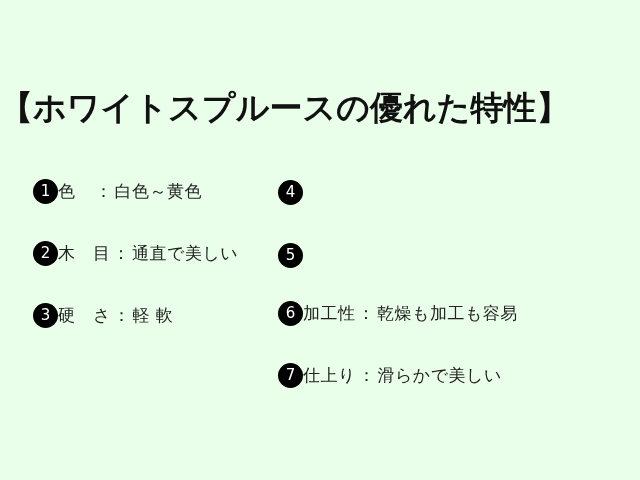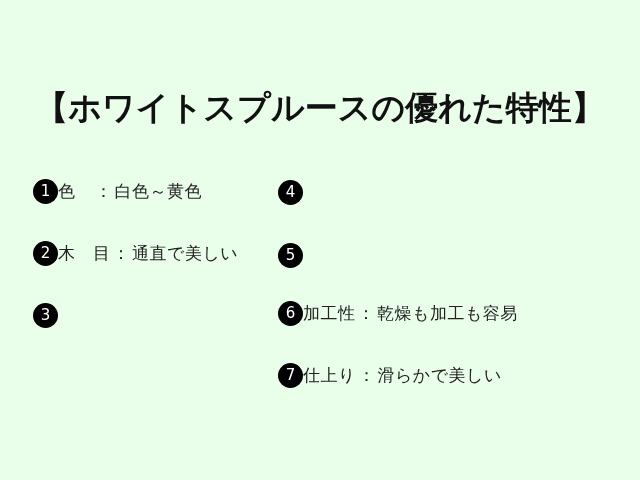--- a/index.html
+++ b/index.html
@@ -13,21 +13,21 @@
       position: relative;
       overflow: hidden;
       font-family: "DejaVu Sans", "Liberation Sans", sans-serif;
       color: #1a1a1a;
     }
     .title {
       position: absolute;
       left: 0;
       top: 80px;
       width: 640px;
-      text-align: center;
+      text-align: left;
       font-size: 33px;
       font-weight: bold;
       letter-spacing: 0px;
       color: #111;
       line-height: 56px;
       white-space: nowrap;
     }
     .item {
       position: absolute;
       display: flex;
@@ -70,20 +70,23 @@
 
 <div class="item" style="left:33px; top:238px;">
   <span class="badge">2</span>
   <span class="text">
     <span class="label">木　目</span><span class="colon">：</span><span>通直で美しい</span>
   </span>
 </div>
 
 <div class="item" style="left:33px; top:300px;">
   <span class="badge">3</span>
+  <span class="text">
+    <span class="label">硬　さ</span><span class="colon">：</span><span>軽 軟</span>
+  </span>
 </div>
 
 <div class="item" style="left:278px; top:177px;">
   <span class="badge">4</span>
 </div>
 
 <div class="item" style="left:278px; top:240px;">
   <span class="badge">5</span>
 </div>
 

